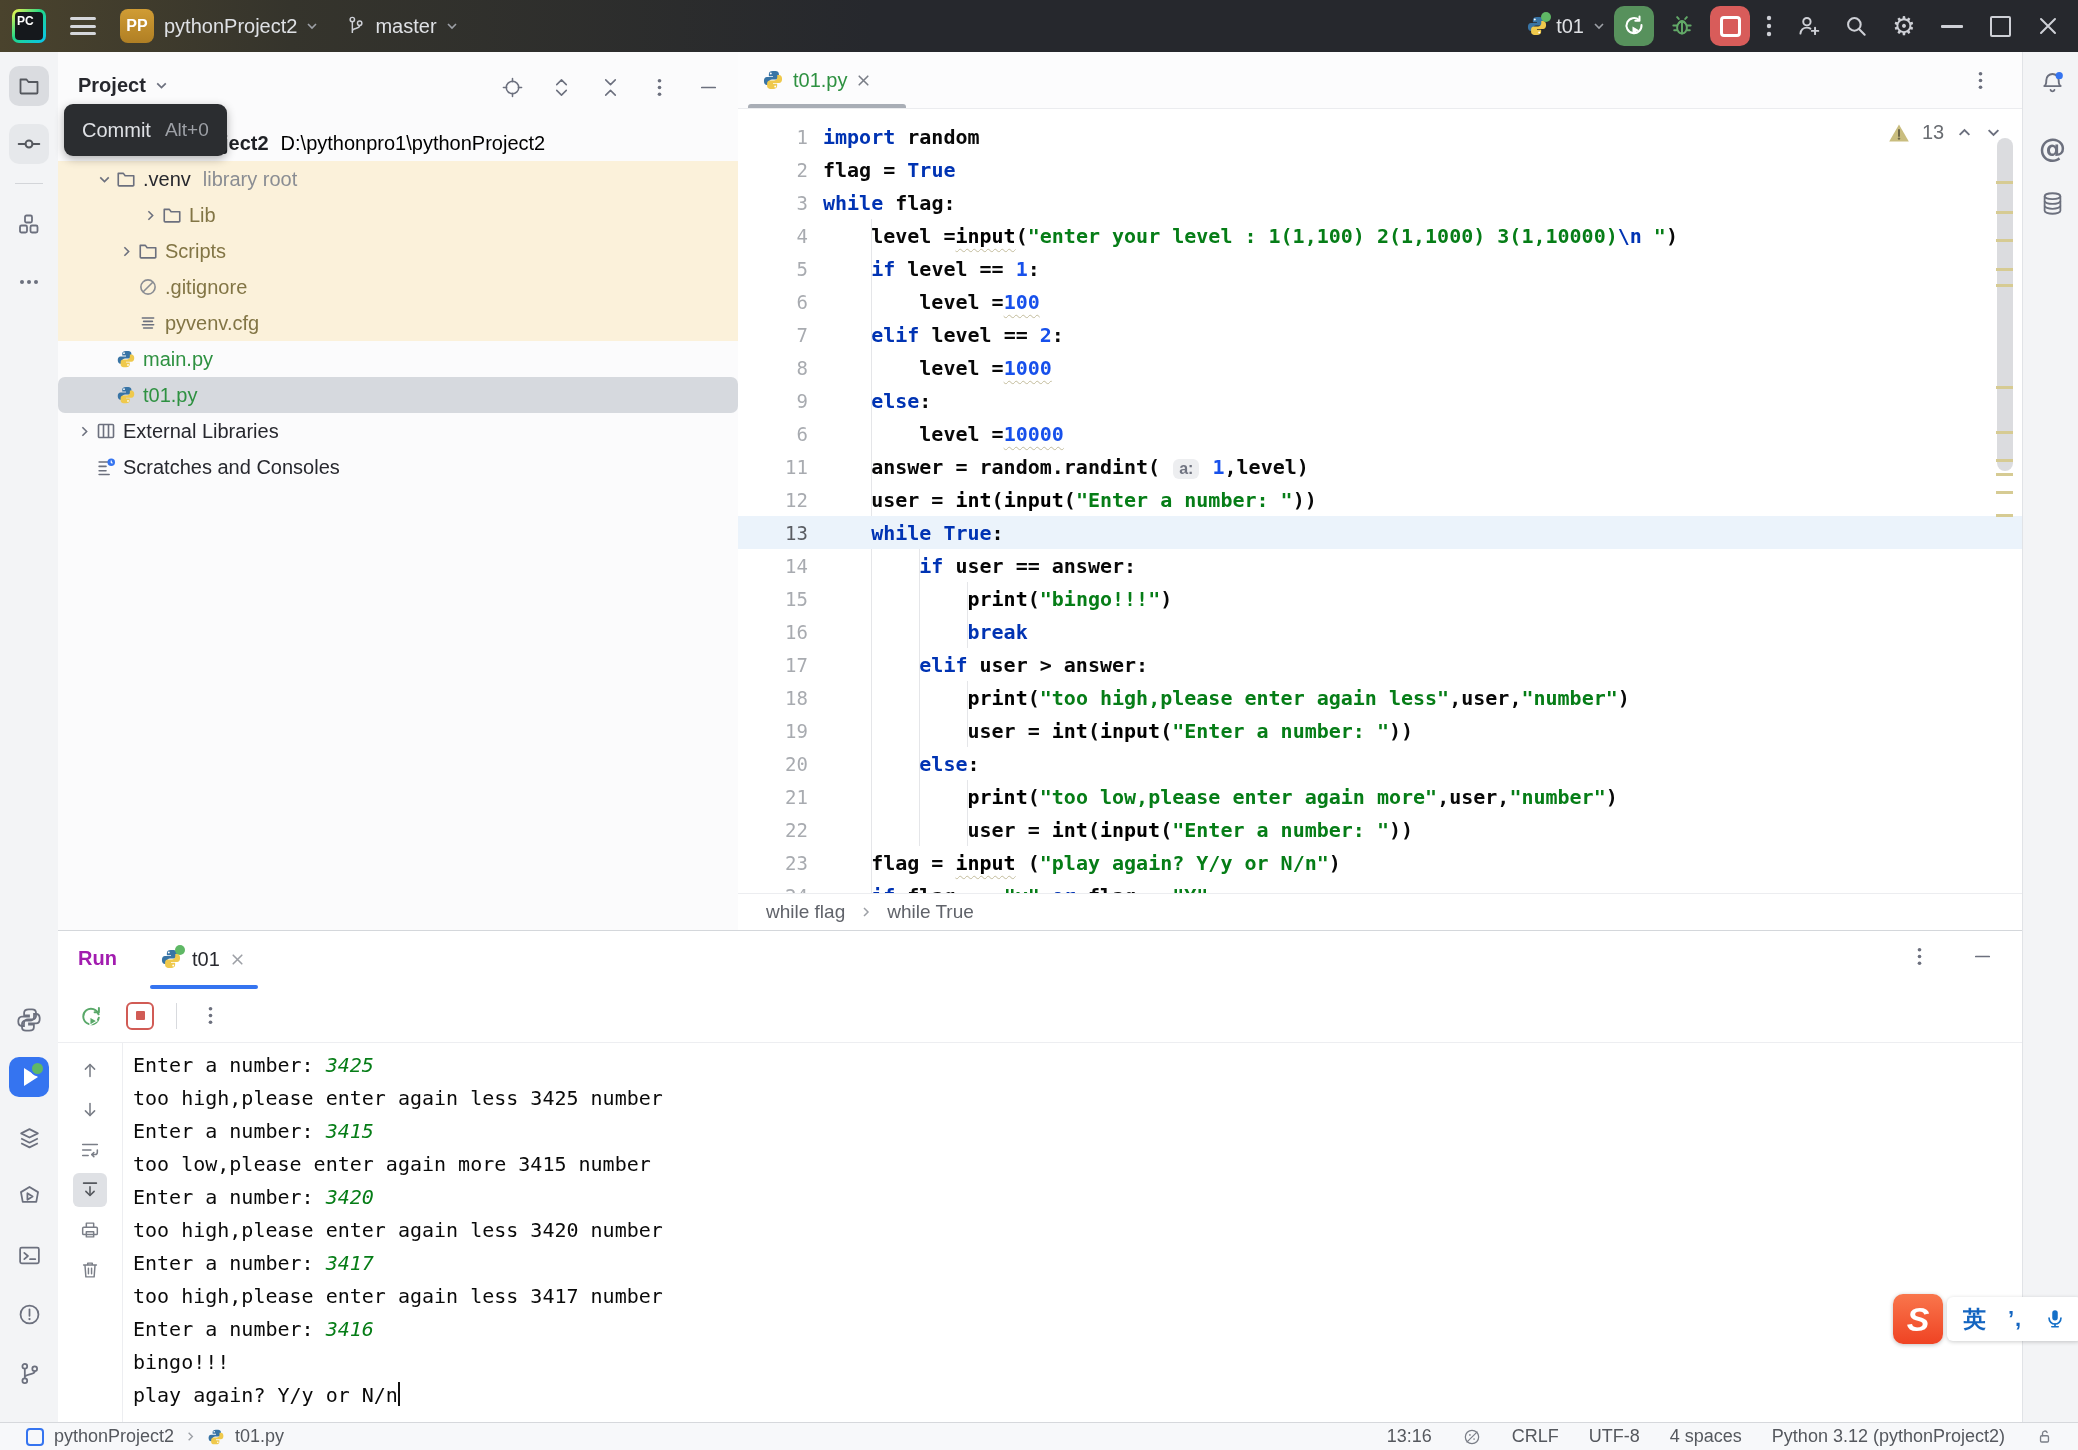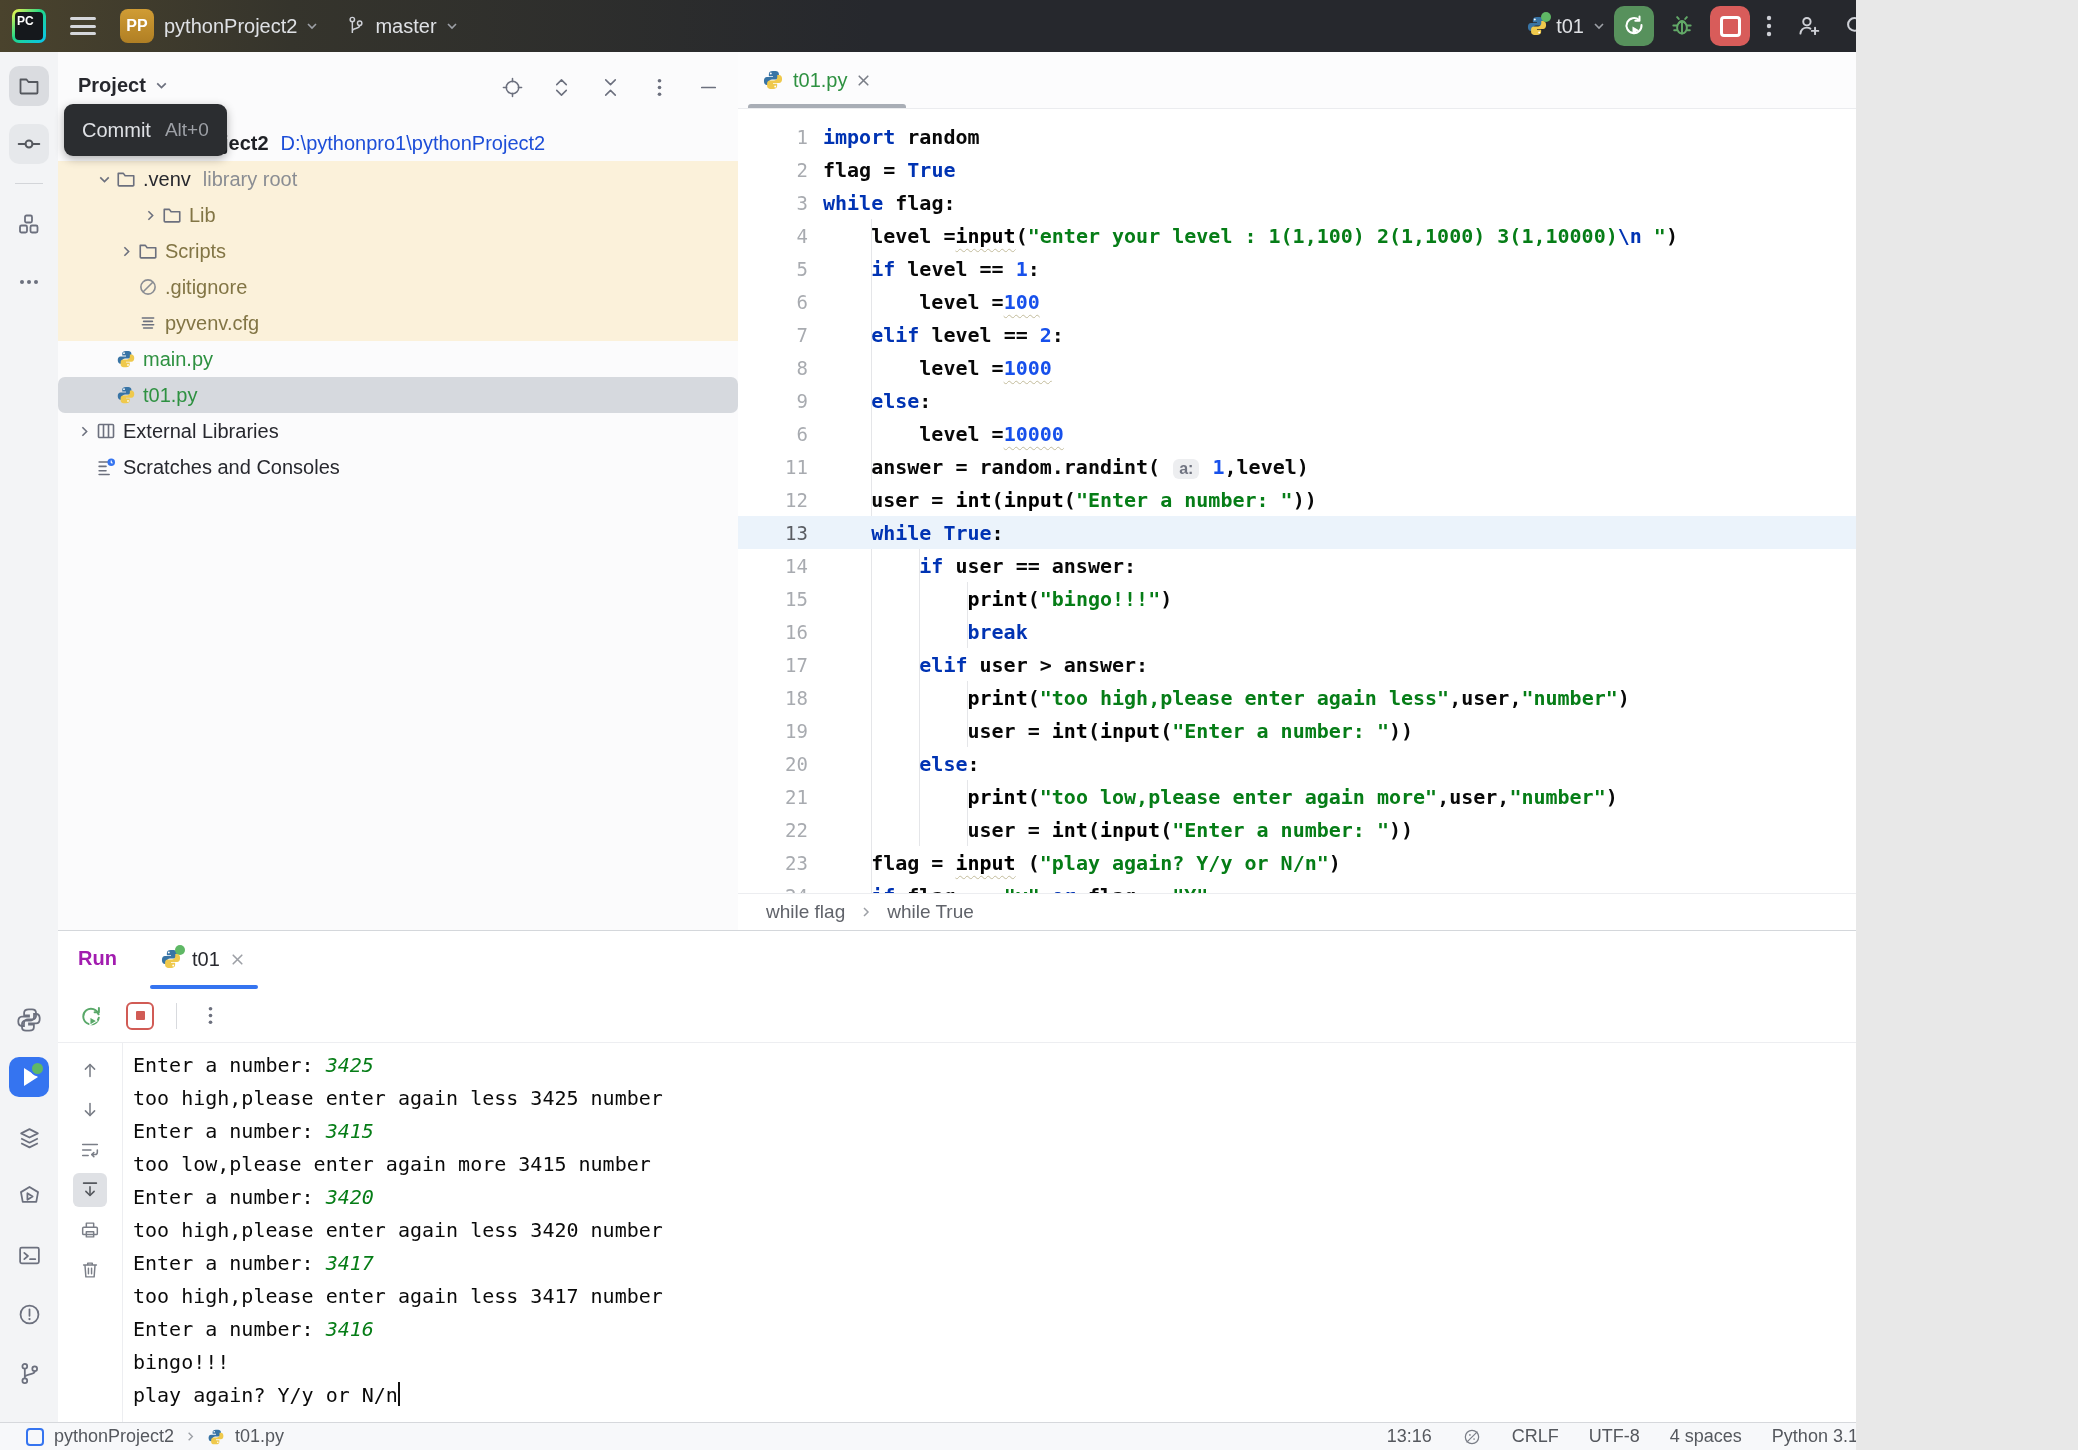--- a/index.html
+++ b/index.html
@@ -1,16 +1,16 @@
 <!DOCTYPE html>
 <html><head>
 <meta charset="utf-8">
 <style>
   html,body{margin:0;padding:0;background:#e8e8e8;}
-  #root{position:relative;width:1856px;height:1450px;background:#fff;overflow:hidden;
+  #root{position:relative;width:2078px;height:1450px;background:#fff;overflow:hidden;
         font-family:"Liberation Sans","DejaVu Sans",sans-serif;-webkit-font-smoothing:antialiased;}
   .abs{position:absolute;}
   svg{display:block;}
 
   
   #titlebar{left:0;top:0;width:2078px;height:52px;
     background:linear-gradient(90deg,#4a432d 0%,#35342c 14%,#26282d 42%,#26282d 100%);
     color:#DFE1E5;font-size:20px;}
   #titlebar .tb-left{position:absolute;left:0;top:0;height:52px;display:flex;align-items:center;gap:10px;padding-left:12px;}
   .logo{width:34px;height:34px;border-radius:7px;position:relative;
@@ -49,21 +49,21 @@
   #tree{position:absolute;left:0;top:73px;width:680px;}
   .tree-row{height:36px;display:flex;align-items:center;font-size:20px;color:#27282E;white-space:nowrap;}
   .tree-row .slot{width:24px;display:flex;justify-content:center;flex:none;}
   .tree-row .ticon{width:27px;display:flex;justify-content:flex-start;flex:none;}
   .band{background:#FBF1DA;}
   .selected{background:#D6D9DE;border-radius:7px;}
   .excluded{color:#827545;}
   .added{color:#2E9141;}
   .sub{color:#8A8D93;margin-left:12px;}
   .rootname{font-weight:bold;color:#1F2126;}
-  .rootpath{color:#1d4ed8;margin-left:12px;}
+  .rootpath{color:#000000;margin-left:12px;}
 
   
   #tooltip{left:64px;top:104px;height:52px;background:#2B2D30;border-radius:9px;display:flex;align-items:center;
     padding:0 18px;gap:14px;box-shadow:0 3px 10px rgba(0,0,0,.3);z-index:50;}
   #tooltip .tl{color:#DFE1E5;font-size:20px;}
   #tooltip .ts{color:#9DA0A6;font-size:19px;}
 
   
   #editor-pane{left:738px;top:52px;width:1284px;height:878px;background:#fff;}
   #tabbar{position:absolute;left:0;top:0;width:1284px;height:56px;border-bottom:1px solid #EBECEF;background:#FCFCFD;}

